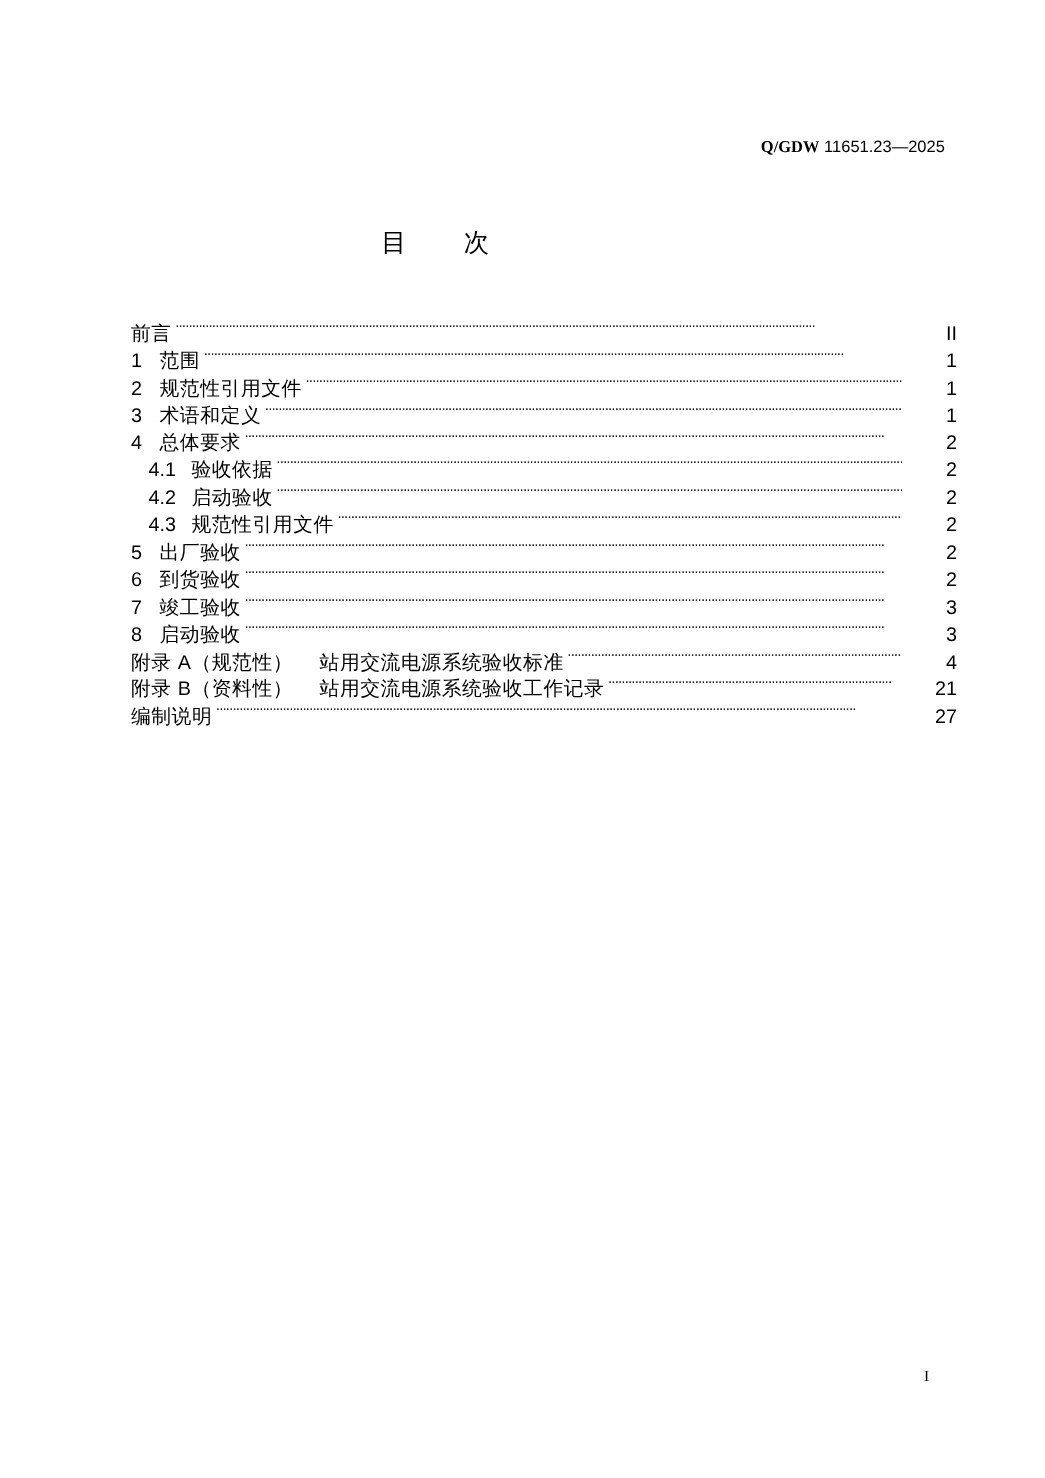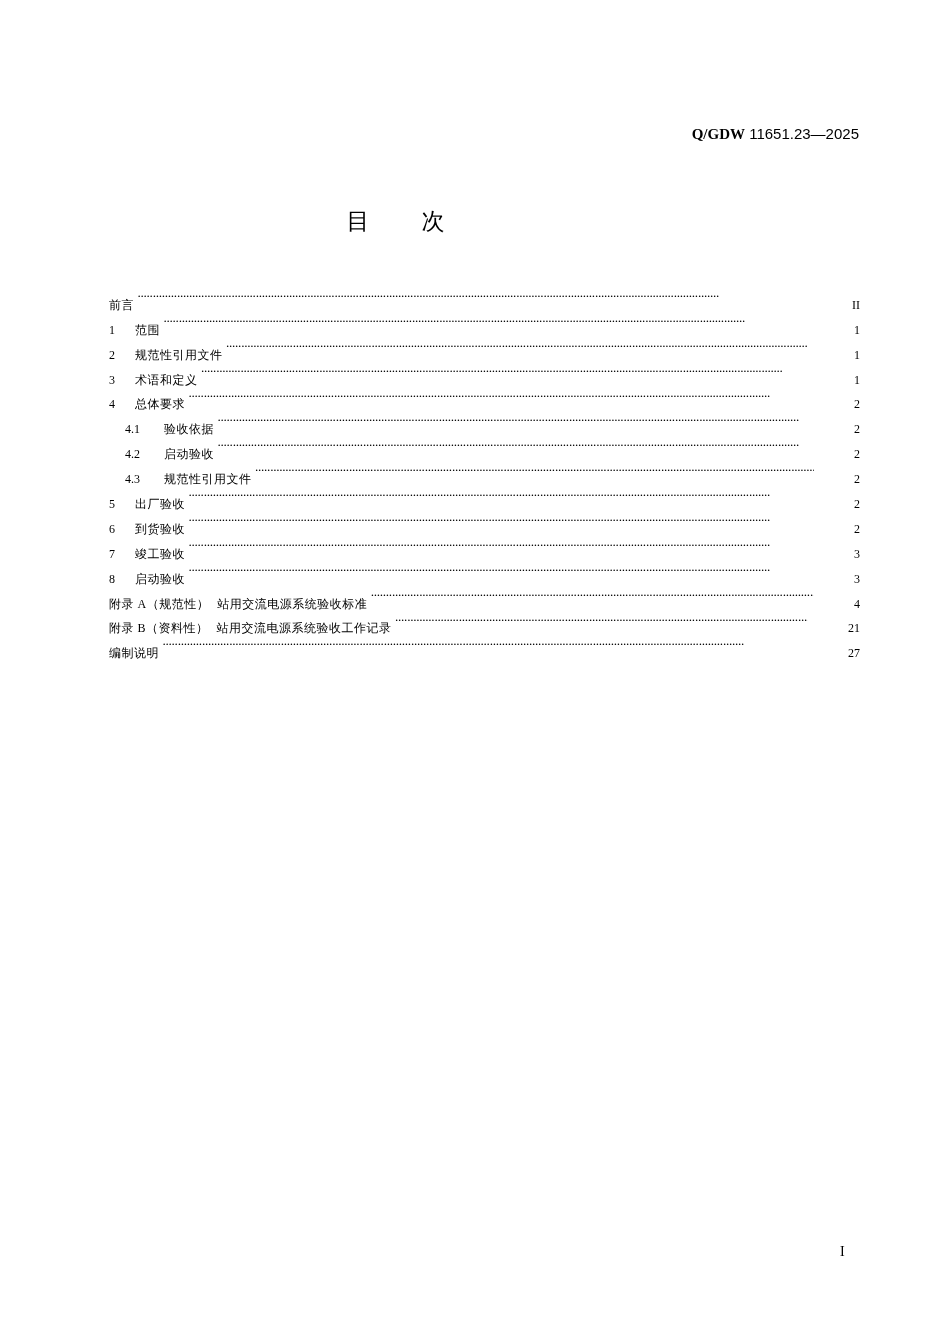--- a/index.html
+++ b/index.html
@@ -10,31 +10,31 @@
     }
     .std-code .prefix { font-family: "Liberation Serif", serif; font-weight: bold; }
     .std-code .num { font-family: "Liberation Sans", sans-serif; }
     .toc-title {
       position: absolute; left: 0; width: 791px; top: 205px; text-align: center;
       font-family: "DejaVu Sans", sans-serif; font-size: 23px; line-height: 32px;
     }
     .toc-title span { display: inline-block; }
     .toc-title .gap { width: 52px; }
     .toc {
-      position: absolute; left: 109px; top: 284px; width: 751px;
-      font-family: Liberation Serif, serif; font-size: 12px;
+      position: absolute; left: 119px; top: 284px; width: 751px;
+      font-family: Liberation Sans, sans-serif; font-size: 18px;
     }
     .toc-row {
       display: flex; align-items: baseline; height: 24.9px; line-height: 24.9px; white-space: nowrap;
     }
     .toc-row.indent { padding-left: 16px; }
     .toc-num { display: inline-block; width: 26px; }
     .toc-row.indent .toc-num { width: 39px; }
     .toc-row .label { letter-spacing: 0.5px; }
-    .toc-row .sub { display: inline-block; margin-left: 8px; }
+    .toc-row .sub { display: inline-block; margin-left: 24px; }
     .leader {
       flex: 1; overflow: hidden; margin: 0 3px; position: relative; height: 24.9px;
     }
     .leader::after {
       content: "································································································································································································";
       position: absolute; left: 0; top: 0; letter-spacing: -1.3px; color: #000; font-size: 13px;
     }
     .page {
       text-align: right;
       margin-left: 37px;

